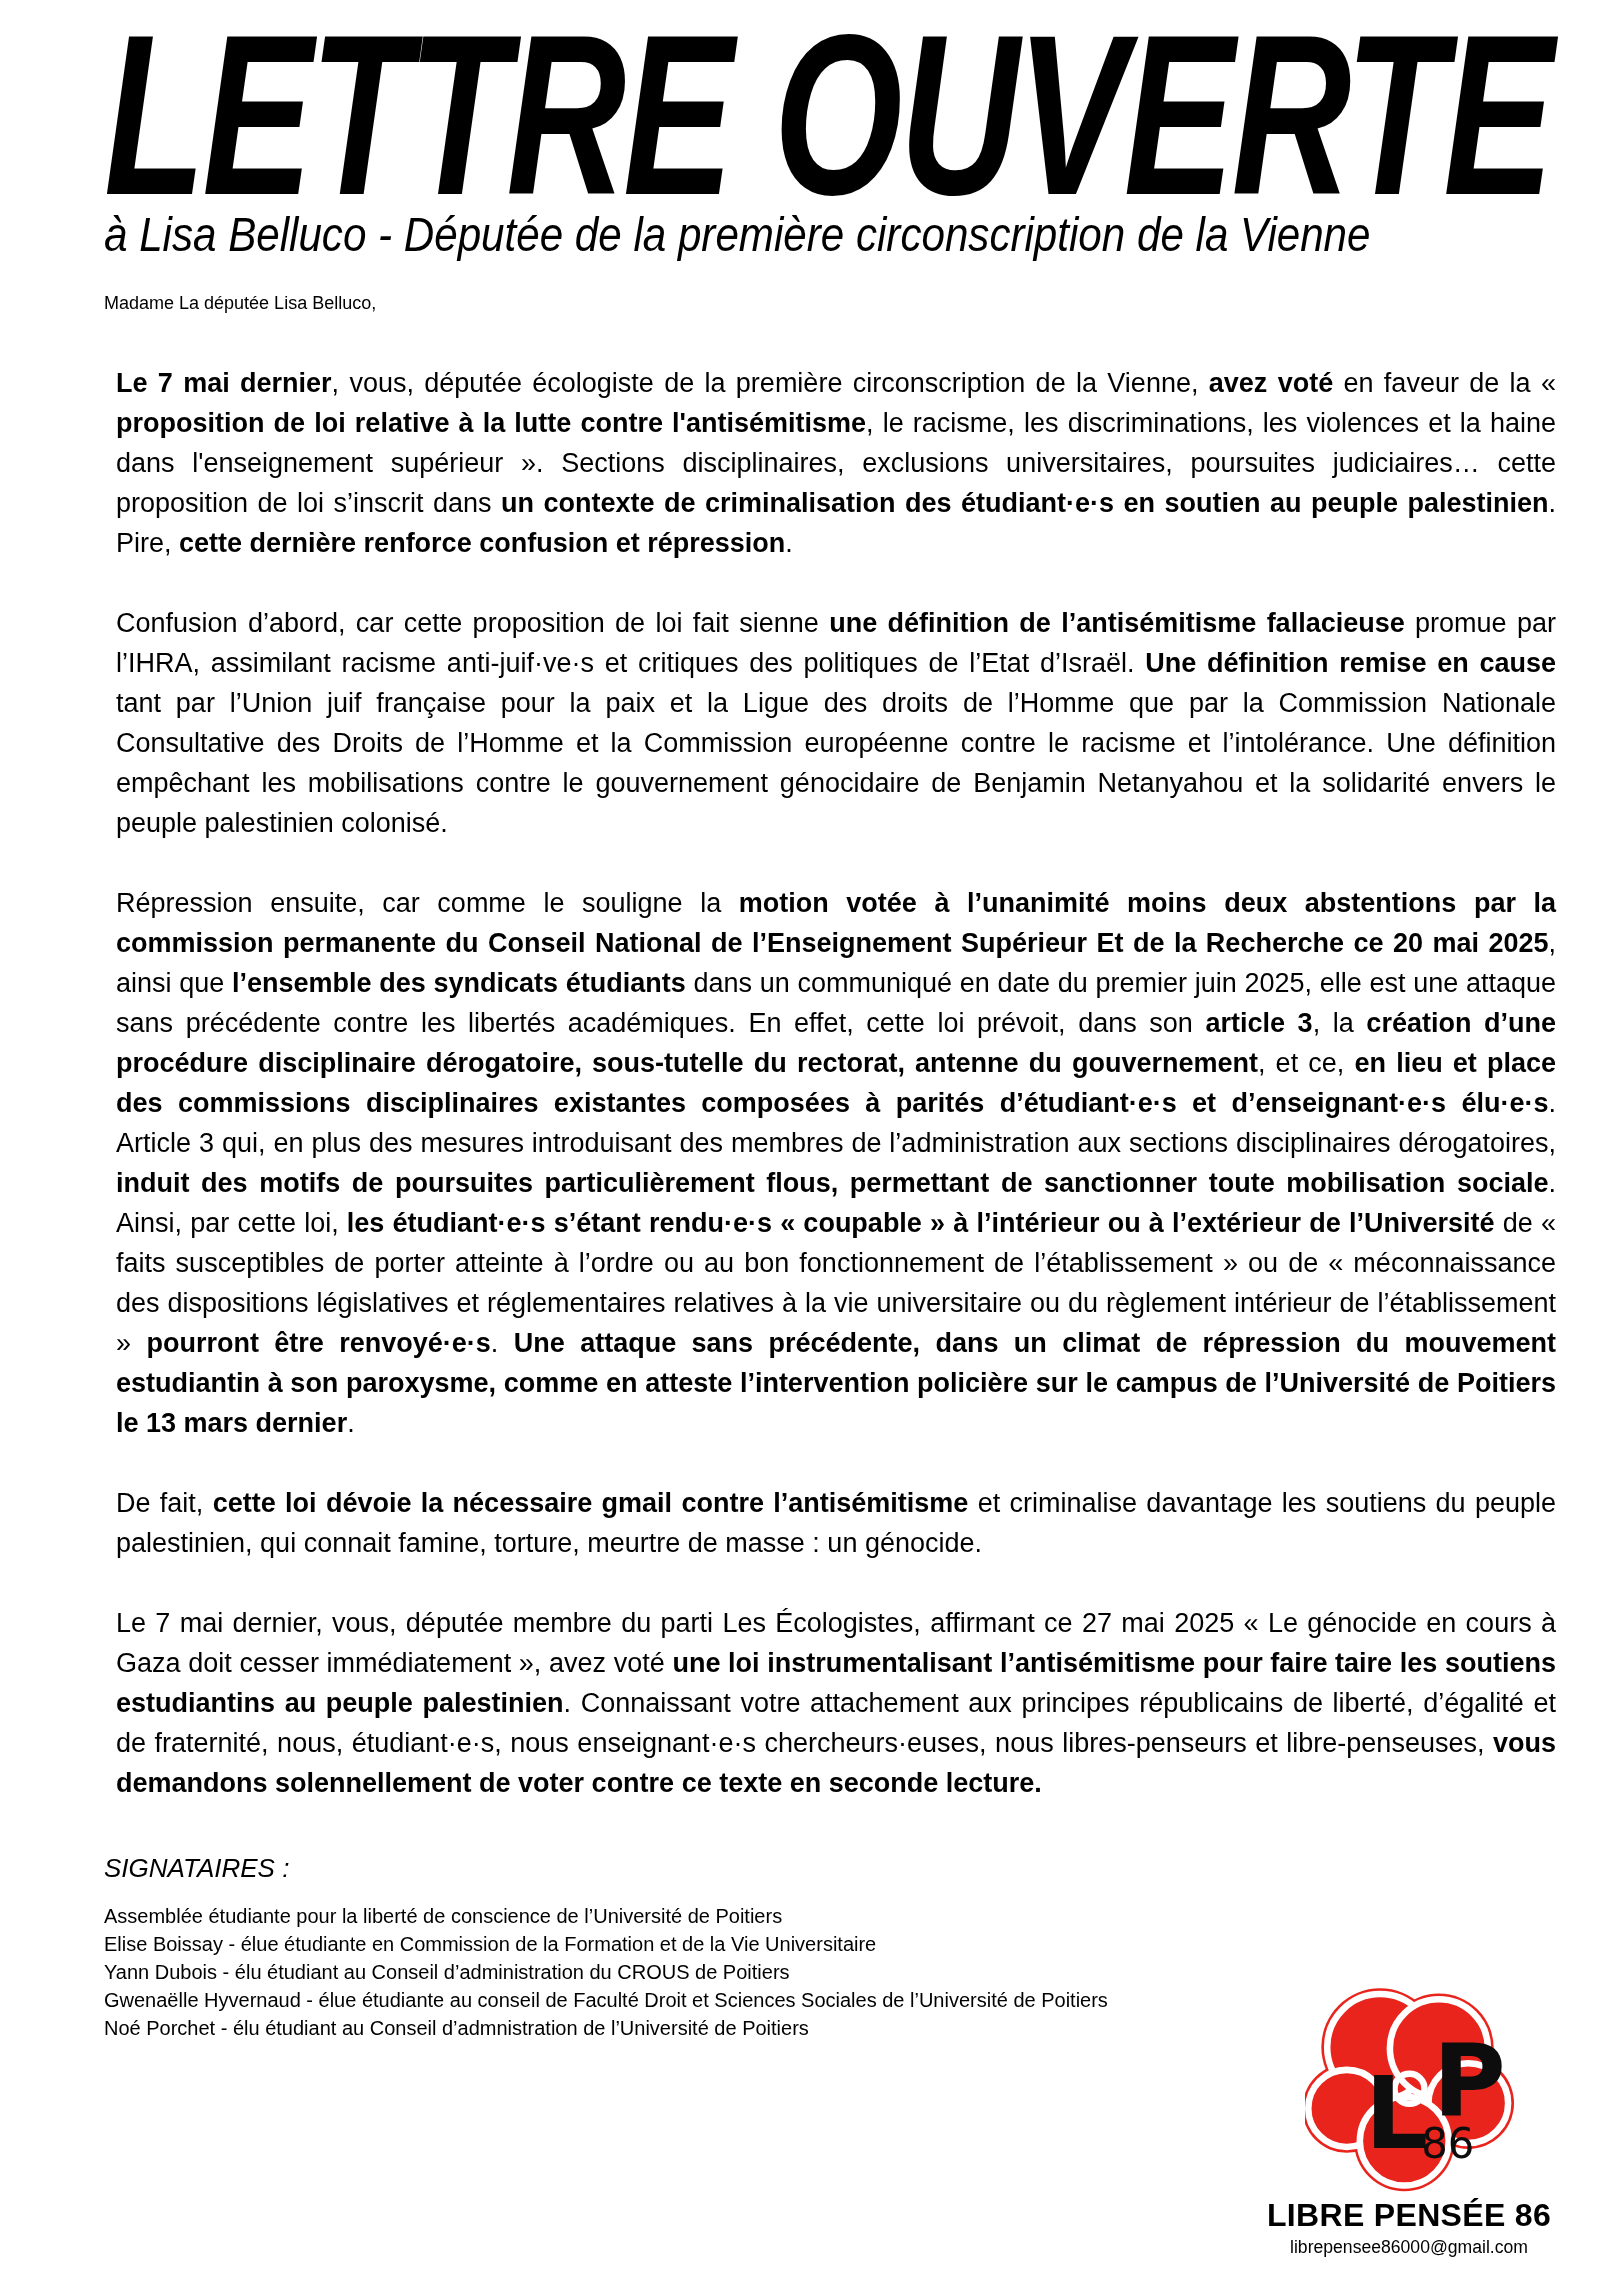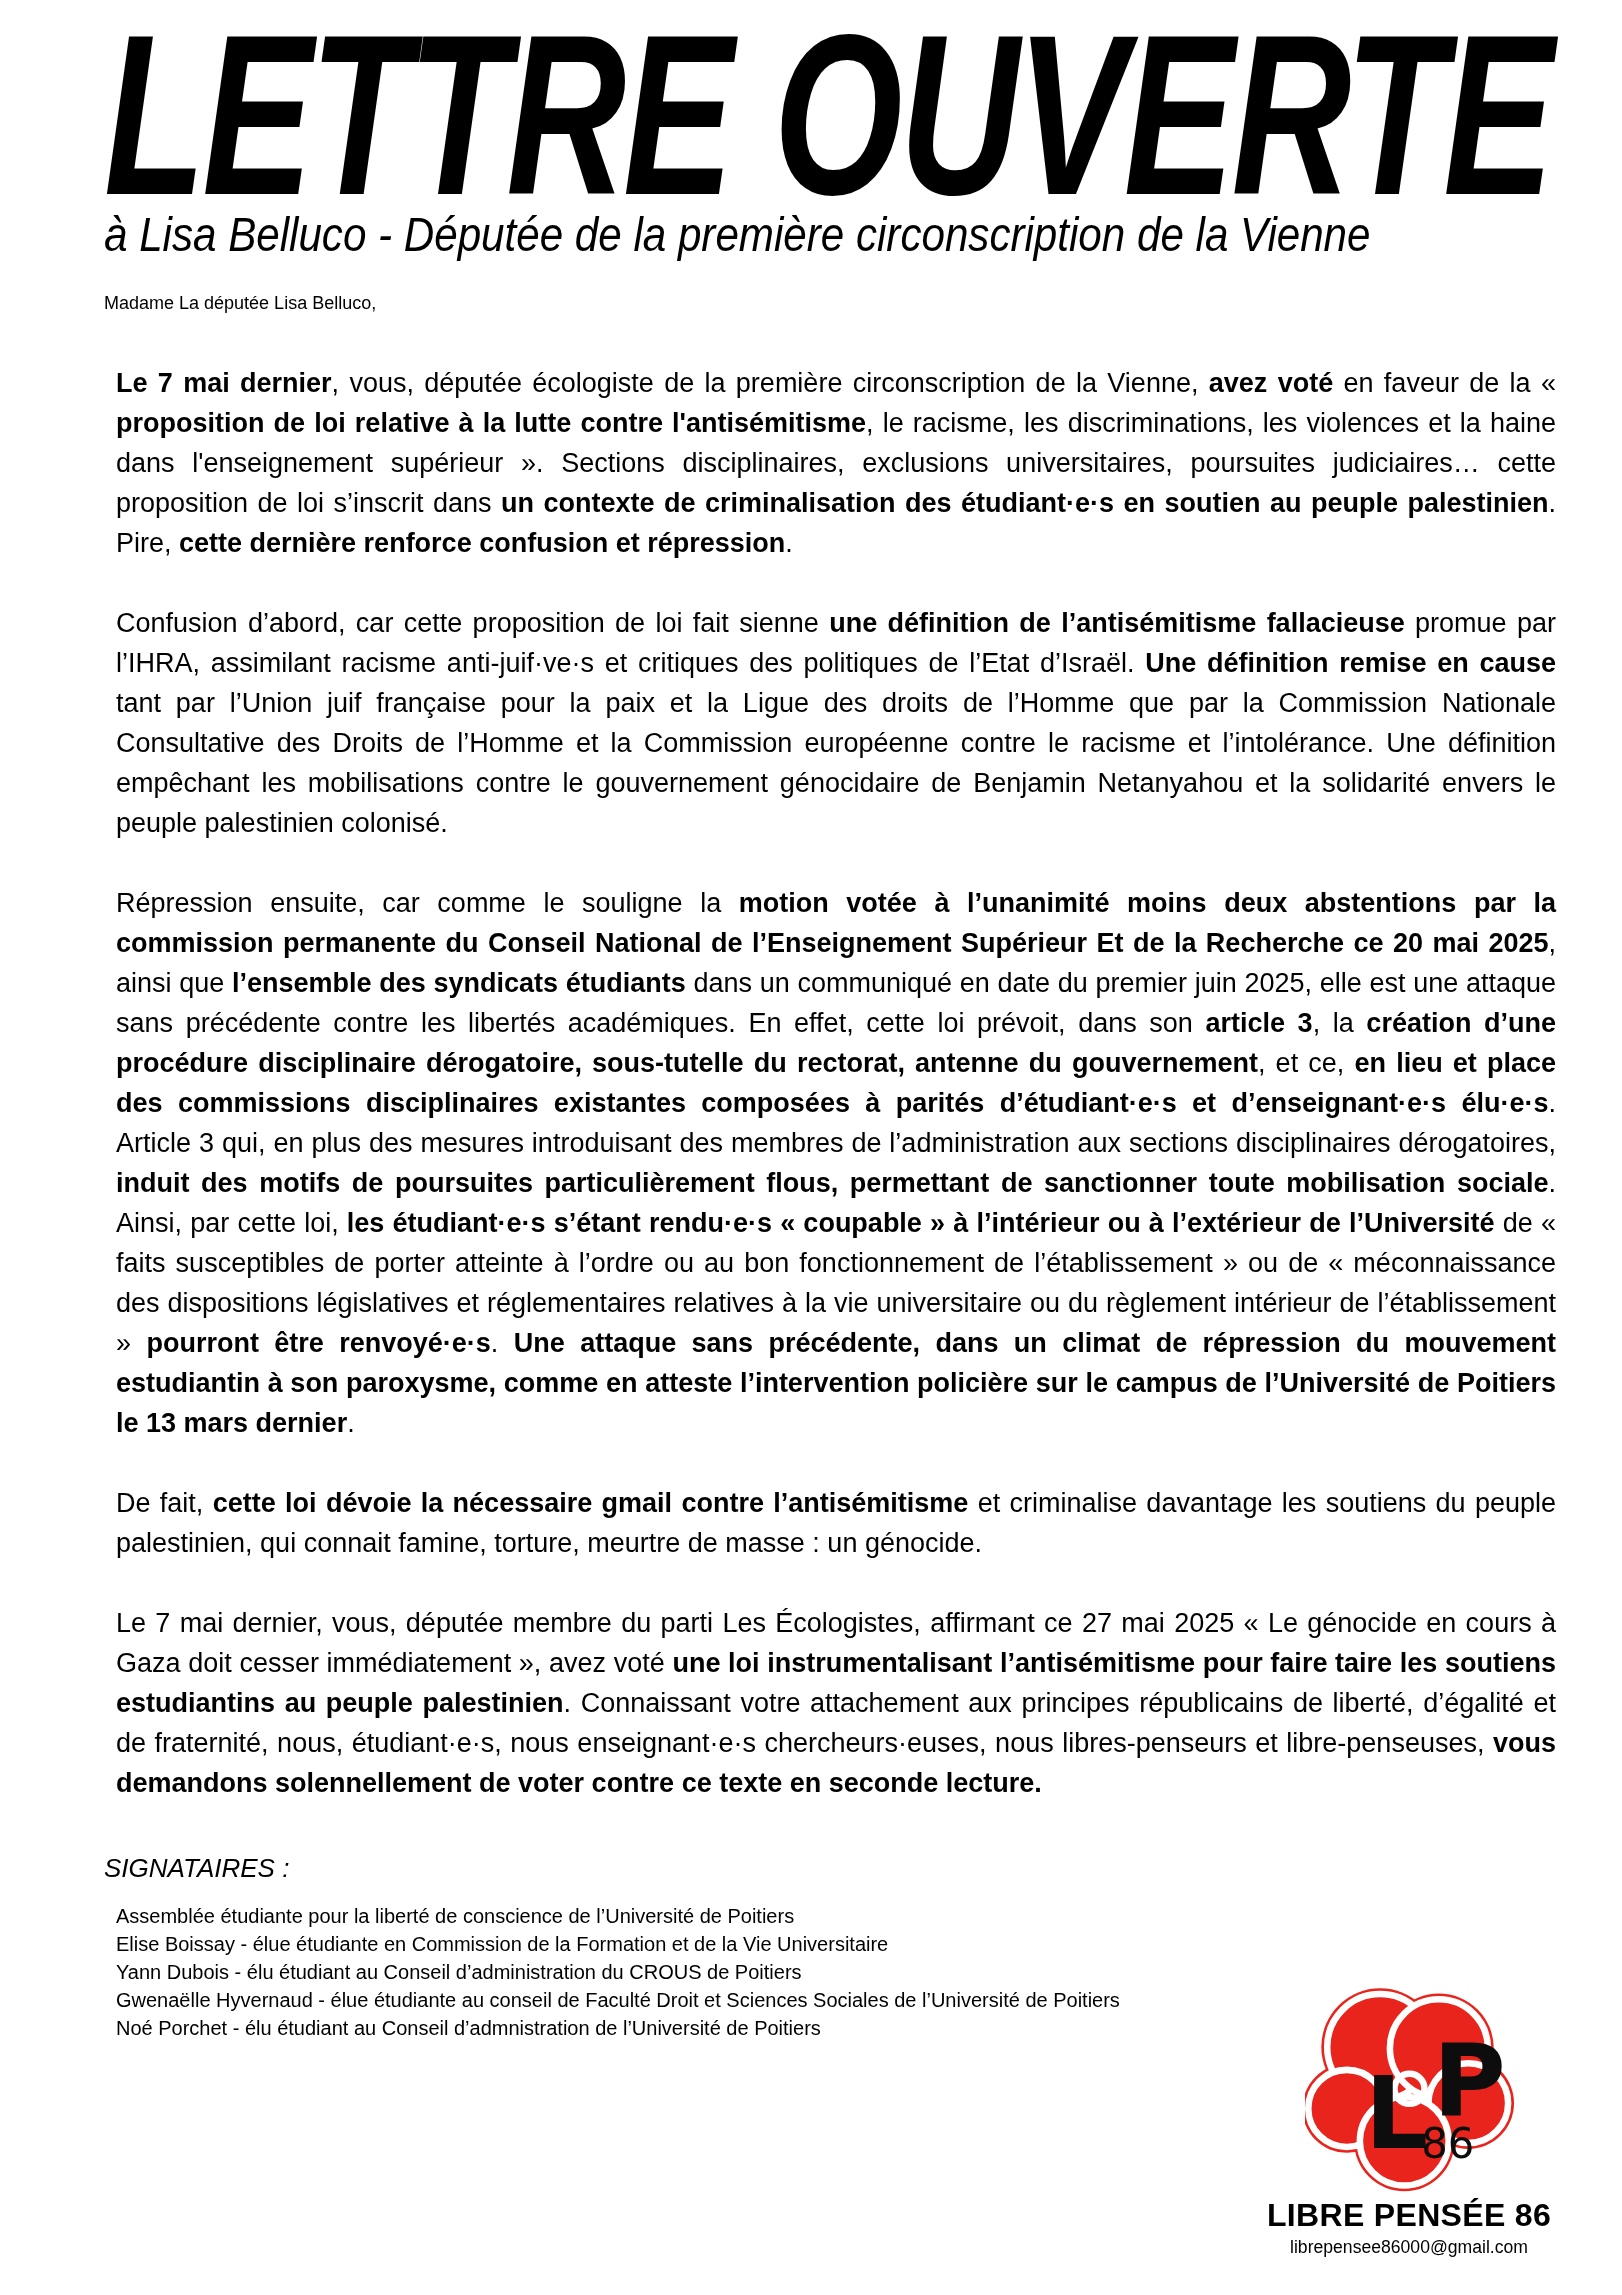--- a/index.html
+++ b/index.html
@@ -40,21 +40,21 @@
     text-align: justify;
   }
   .letter-body p span.b { font-weight: bold; }
 
   
   .sign-heading {
     margin: 48px 0 0;
     font-size: 26px; font-weight: normal; font-style: italic;
     line-height: 34px;
   }
-  .sign-list { list-style: none; margin: 17px 12px 0; padding: 0; max-width: 1150px; }
+  .sign-list { list-style: none; margin: 17px 0 0; padding: 0; max-width: 1150px; }
   .sign-list li { font-size: 20px; line-height: 28px; }
 
   
   .footer-block {
     position: absolute;
     left: 1267px; top: 1983px; width: 284px;
     text-align: center;
   }
   .flower { display: block; margin: 0 auto; }
   .org-name {

